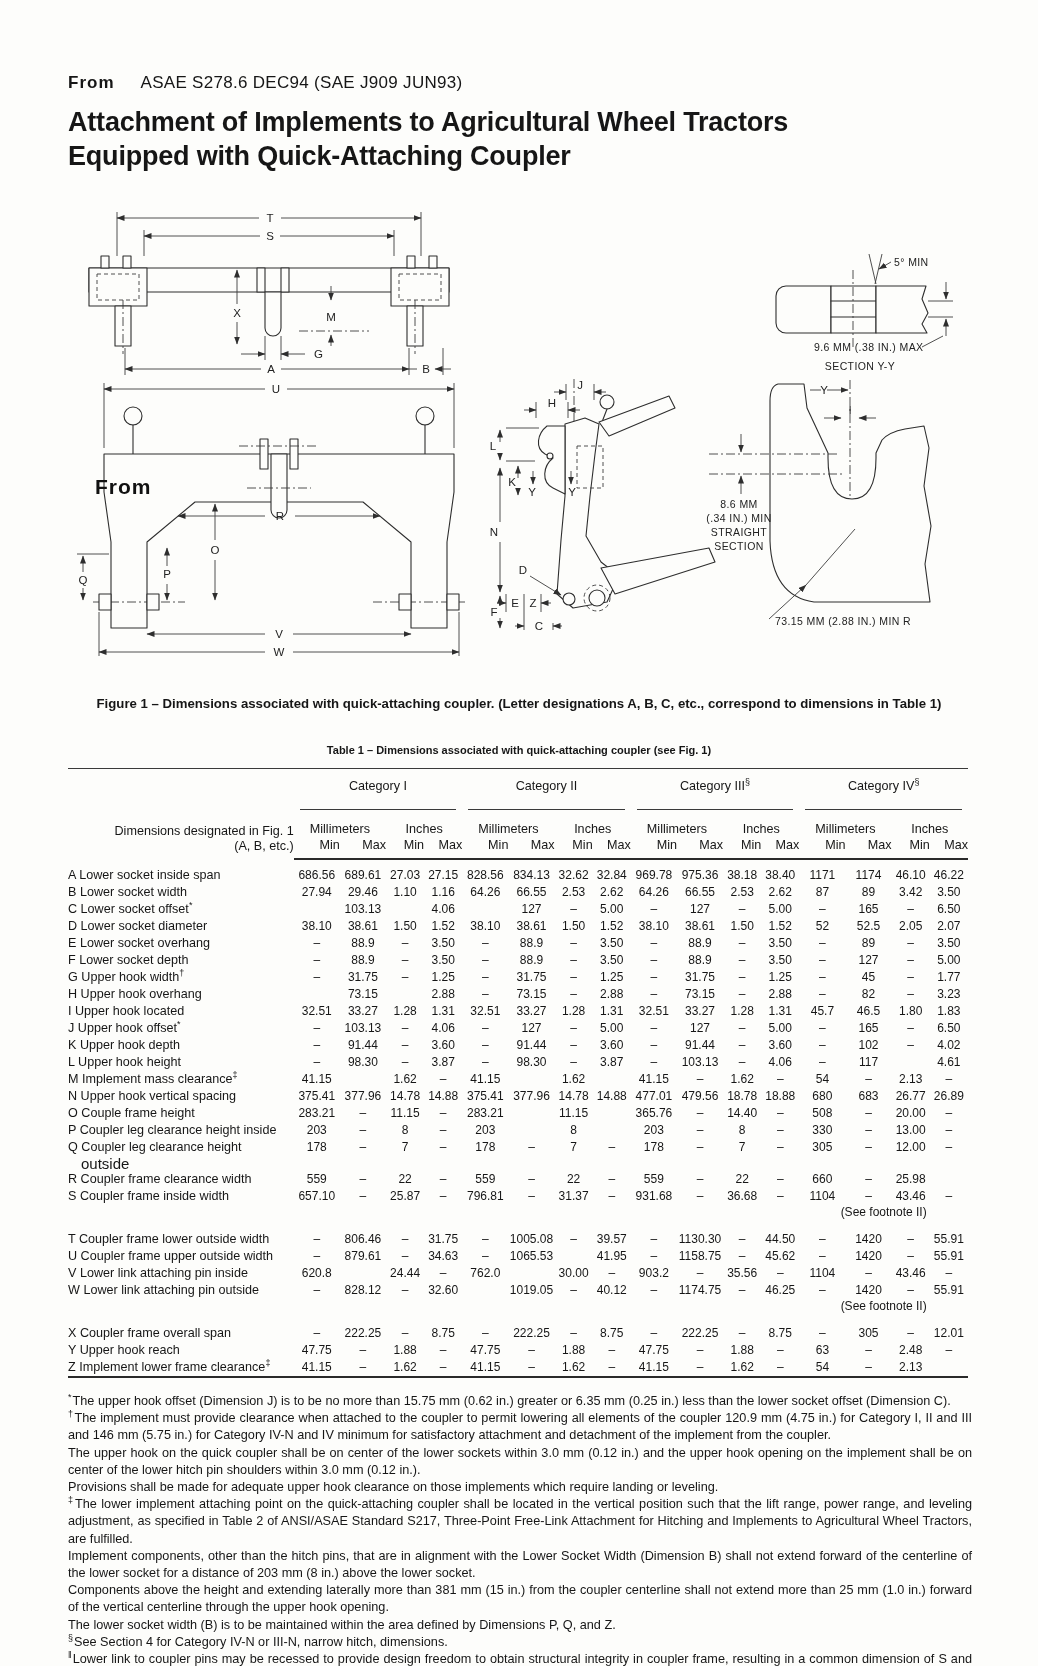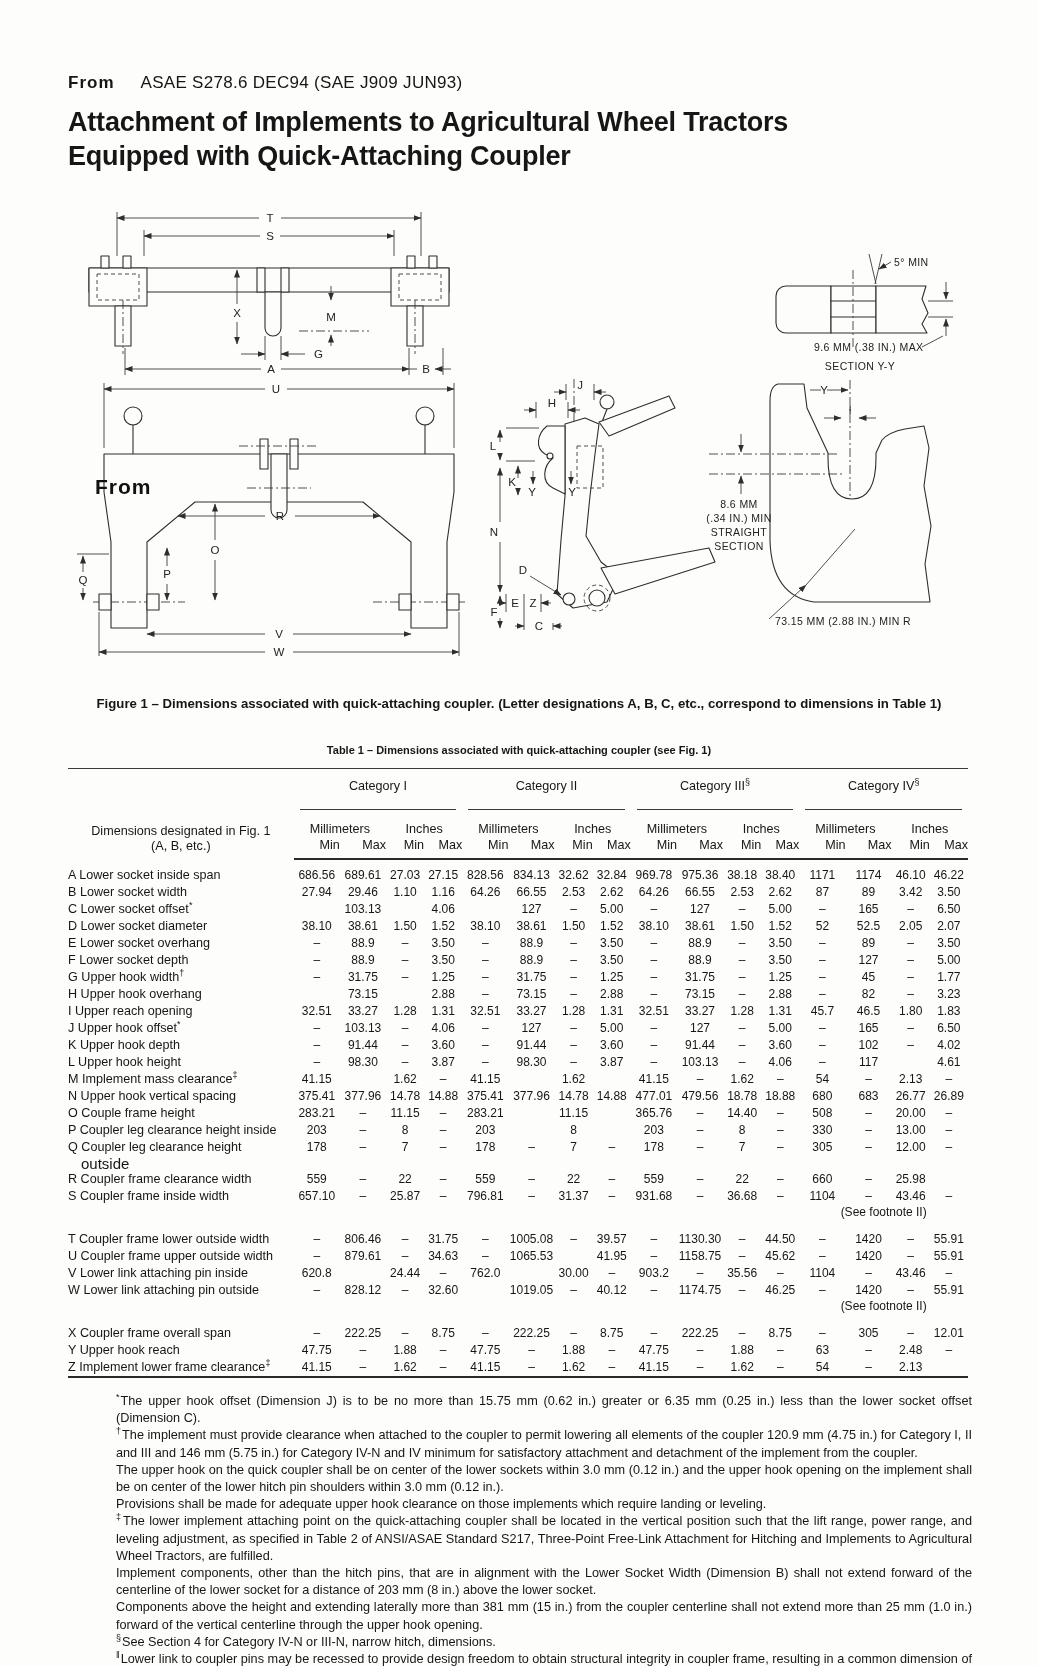--- a/index.html
+++ b/index.html
@@ -17,35 +17,35 @@
   #figure-wrap{left:69px;top:196px;width:900px;height:472px;}
   #figure-caption{left:68px;top:696px;width:902px;text-align:center;font-size:13.2px;font-weight:700;}
   
   #table-title{left:68px;top:744px;width:902px;text-align:center;font-size:11px;font-weight:700;}
   #table-wrap{left:68px;top:768px;width:902px;}
   table{border-collapse:collapse;width:900px;table-layout:fixed;border-top:1.5px solid #3a3a3a;border-bottom:2px solid #2a2a2a;}
   col.c-lbl{width:225px;}
   col.c-mm{width:46px;}
   col.c-in{width:38px;}
   th,td{font-weight:400;padding:0;vertical-align:bottom;}
-  th.stub{text-align:center;font-size:12.6px;line-height:15px;padding-bottom:5px;}
+  th.stub{text-align:right;font-size:12.6px;line-height:15px;padding-bottom:5px;}
   th.cat{font-size:12.6px;padding-top:10px;vertical-align:top;}
   th.cat .catline{display:block;padding-bottom:16px;margin:0 6px 7px 6px;border-bottom:1.2px solid #3a3a3a;}
   th.unit{font-size:12.6px;padding-top:5px;text-align:center;}
   th.mm{font-size:12.6px;text-align:right;padding:2px 0 6px 0;border-bottom:2px solid #2a2a2a;}
   td.lbl{font-size:12.6px;line-height:17px;white-space:nowrap;overflow:hidden;}
   td.lbl2{font-size:15px;line-height:15px;padding-left:13px;margin-top:36px;}
   td.num{font-size:12px;line-height:17px;text-align:center;white-space:nowrap;}
   tr.first-data td{padding-top:7px;}
   td.notecell{font-size:12px;line-height:15px;text-align:center;}
   tr.spacer td{height:11px;}
   sup{font-size:9px;vertical-align:super;line-height:0;}
   
   #footnotes{left:68px;top:1393px;width:904px;font-size:12.7px;line-height:17.2px;}
-  .fn{text-align:justify;margin-left:48px;}
+  .fn{text-align:justify;}
   .fn sup{margin-right:1px;}
   
   .ln{stroke:#2e2e2e;stroke-width:1.1;fill:none;stroke-linecap:round;stroke-linejoin:round;}
   .fw{stroke:#2e2e2e;stroke-width:1.1;fill:#fdfdfb;stroke-linejoin:round;}
   .thin{stroke:#3c3c3c;stroke-width:.9;fill:none;}
   .dd{stroke:#3c3c3c;stroke-width:.9;fill:none;stroke-dasharray:9 3 2 3;}
   .dsh{stroke:#3c3c3c;stroke-width:.9;fill:none;stroke-dasharray:4 3;}
   text.dim{font-family:"Liberation Sans",sans-serif;font-size:11.5px;fill:#222;}
   text.ann{font-family:"Liberation Sans",sans-serif;font-size:10.5px;fill:#222;letter-spacing:.4px;}
   text.stamp{font-family:"Liberation Sans",sans-serif;font-size:21px;font-weight:700;fill:#111;letter-spacing:1px;}
@@ -528,21 +528,21 @@
             <td class="num">–</td>
             <td class="num">73.15</td>
             <td class="num">–</td>
             <td class="num">2.88</td>
             <td class="num">–</td>
             <td class="num">82</td>
             <td class="num">–</td>
             <td class="num">3.23</td>
           </tr>
           <tr>
-            <td class="lbl">I Upper reach opening</td>
+            <td class="lbl">I Upper hook located</td>
             <td class="num">32.51</td>
             <td class="num">33.27</td>
             <td class="num">1.28</td>
             <td class="num">1.31</td>
             <td class="num">32.51</td>
             <td class="num">33.27</td>
             <td class="num">1.28</td>
             <td class="num">1.31</td>
             <td class="num">32.51</td>
             <td class="num">33.27</td>
@@ -899,17 +899,18 @@
   </div>
 
   <div class="abs" id="footnotes">
       <div class="fn"><sup>*</sup>The upper hook offset (Dimension J) is to be no more than 15.75 mm (0.62 in.) greater or 6.35 mm (0.25 in.) less than the lower socket offset (Dimension C).</div>
       <div class="fn"><sup>†</sup>The implement must provide clearance when attached to the coupler to permit lowering all elements of the coupler 120.9 mm (4.75 in.) for Category I, II and III and 146 mm (5.75 in.) for Category IV-N and IV minimum for satisfactory attachment and detachment of the implement from the coupler.</div>
       <div class="fn">The upper hook on the quick coupler shall be on center of the lower sockets within 3.0 mm (0.12 in.) and the upper hook opening on the implement shall be on center of the lower hitch pin shoulders within 3.0 mm (0.12 in.).</div>
       <div class="fn">Provisions shall be made for adequate upper hook clearance on those implements which require landing or leveling.</div>
       <div class="fn"><sup>‡</sup>The lower implement attaching point on the quick-attaching coupler shall be located in the vertical position such that the lift range, power range, and leveling adjustment, as specified in Table 2 of ANSI/ASAE Standard S217, Three-Point Free-Link Attachment for Hitching and Implements to Agricultural Wheel Tractors, are fulfilled.</div>
       <div class="fn">Implement components, other than the hitch pins, that are in alignment with the Lower Socket Width (Dimension B) shall not extend forward of the centerline of the lower socket for a distance of 203 mm (8 in.) above the lower socket.</div>
       <div class="fn">Components above the height and extending laterally more than 381 mm (15 in.) from the coupler centerline shall not extend more than 25 mm (1.0 in.) forward of the vertical centerline through the upper hook opening.</div>
+      <div class="fn">The lower socket width (B) is to be maintained within the area defined by Dimensions P, Q, and Z.</div>
       <div class="fn"><sup>§</sup>See Section 4 for Category IV-N or III-N, narrow hitch, dimensions.</div>
       <div class="fn"><sup>‖</sup>Lower link to coupler pins may be recessed to provide design freedom to obtain structural integrity in coupler frame, resulting in a common dimension of S and V, T and W, respectively.</div>
     </div>
 
 </div>
 
 </body></html>

